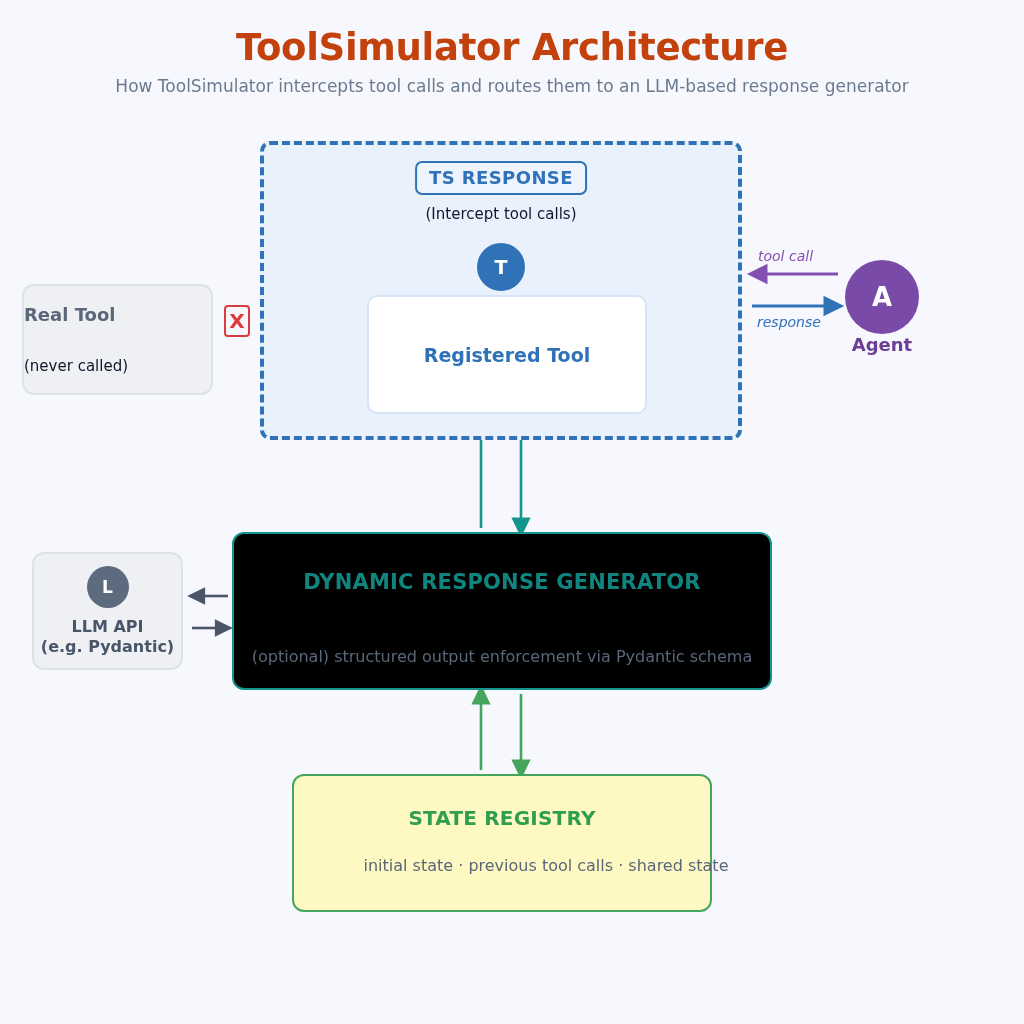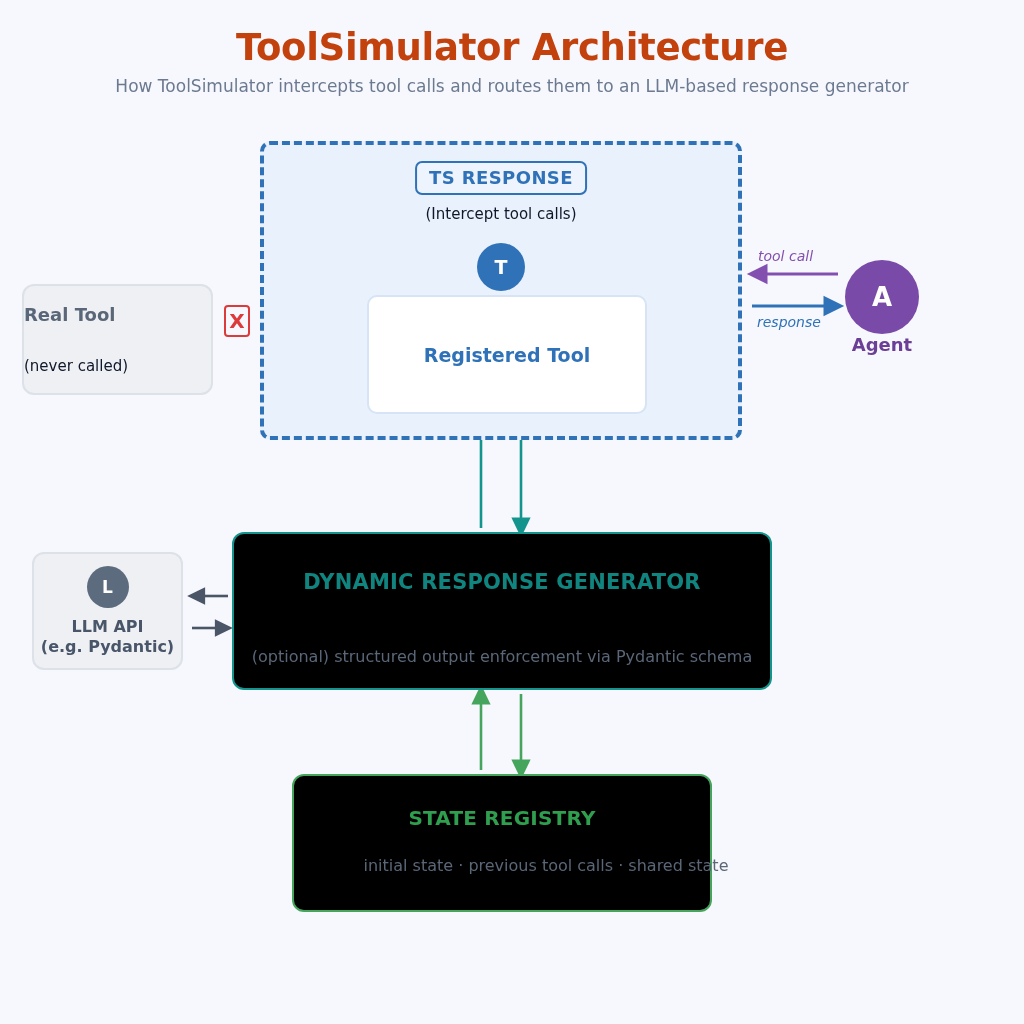--- a/index.html
+++ b/index.html
@@ -272,21 +272,21 @@
   }
 
   
   .state-box {
     position: absolute;
     left: 292px;
     top: 774px;
     width: 420px;
     height: 138px;
     box-sizing: border-box;
-    background: #000000;
+    background: #fef9c3;
     border: 2px solid #45a55c;
     border-radius: 12px;
   }
   .state-title {
     position: absolute;
     left: 0;
     top: 30px;
     width: 100%;
     text-align: center;
     font-size: 20px;

